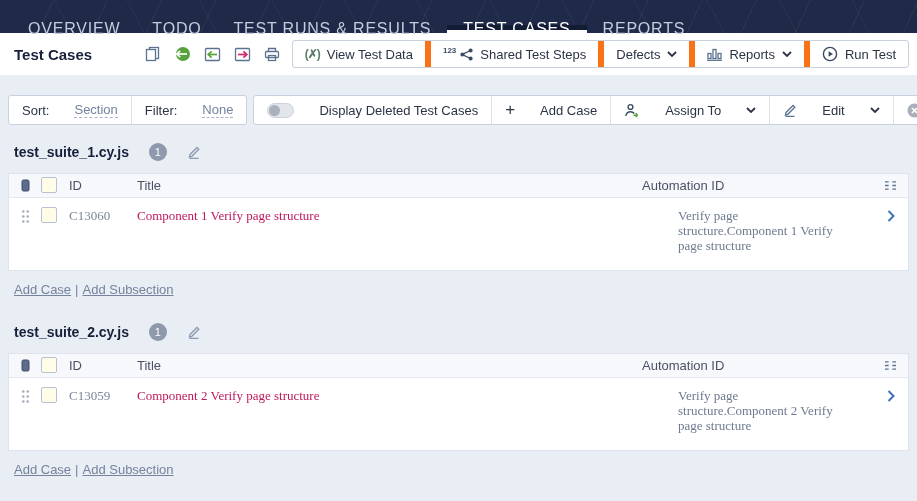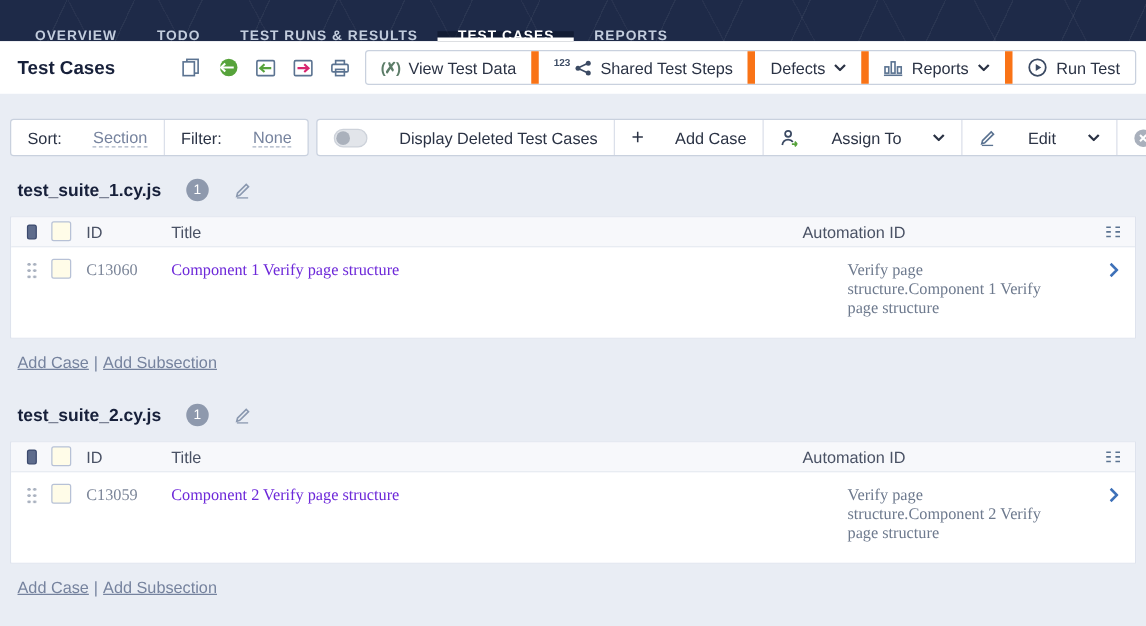--- a/index.html
+++ b/index.html
@@ -5,21 +5,21 @@
   * { margin:0; padding:0; box-sizing:border-box; }
   html,body { width:917px; height:501px; overflow:hidden;
     font-family:"Liberation Sans", sans-serif; background:#e9edf4; color:#2b3345; }
 
   
   .nav { height:33px; background:#1e2a48; display:flex; align-items:stretch; padding-left:12px;
     background-image:
       repeating-linear-gradient(115deg, transparent 0 48px, rgba(255,255,255,.05) 48px 49px),
       repeating-linear-gradient(62deg, transparent 0 63px, rgba(255,255,255,.04) 63px 64px);
   }
-  .nav-item { display:flex; align-items:center; padding:0 16px; font-size:11px; font-weight:700;
+  .nav-item { display:flex; align-items:center; padding:0 16px; font-size:16px; font-weight:400;
     letter-spacing:.8px; color:#c3cddd; position:relative; cursor:pointer; white-space:nowrap;margin-top:25px; }
   .nav-item.active { background:rgba(5,12,28,.45); color:#fff; }
   .nav-item.active::after { content:""; position:absolute; left:0; right:0; bottom:0; height:3px; background:#fff; }
 
   
   .header { height:42px; background:#fff; display:flex; align-items:center; padding:0 8px; }
   .page-title { font-size:15px; font-weight:700; color:#17203a; margin-left:6px; }
   .hdr-icons { margin-left:auto; display:flex; align-items:center; gap:13px; margin-right:12px; }
   .hicon { display:flex; align-items:center; cursor:pointer; }
   .btn-group { display:flex; align-items:stretch; height:28px; background:#fff;
@@ -58,21 +58,21 @@
   .trow { min-height:72px; display:flex; align-items:flex-start; padding-top:10px; position:relative;
     font-size:13px; background:#fff;font-family:Liberation Serif, serif; }
   .c-dock { width:32px; display:flex; justify-content:center; }
   .c-check { width:28px; display:flex; justify-content:flex-start; }
   .c-id { width:68px; color:#7c8699; }
   .thead .c-id { color:#4a5265; }
   .c-title { flex:1; }
   .c-auto { width:230px; }
   .c-end { width:36px; display:flex; justify-content:center; }
   .checkbox { width:16px; height:16px; background:#fffce8; border:1px solid #b7c1d6; border-radius:2px; cursor:pointer; margin-top:-1px; }
-  .case-link { color:#6d28d9; cursor:pointer; }
+  .case-link { color:#be185d; cursor:pointer; }
   .auto-text { width:160px; line-height:15px; color:#6e7a8e; word-break:break-word; }
   .drag-dots { width:9px; height:14px; margin-top:1px; cursor:grab;
     background-image:radial-gradient(circle, #a9b1bf 1.2px, transparent 1.4px);
     background-size:4.5px 5px; background-position:0 0; }
   .row-chevron { position:absolute; right:13px; top:12px; cursor:pointer; display:flex; }
 
   .add-links { margin:11px 8px 0 14px; font-size:13px; }
   .add-links a { color:#76839e; text-decoration:underline; cursor:pointer; }
   .sep { color:#76839e; margin:0 4px; }
 

